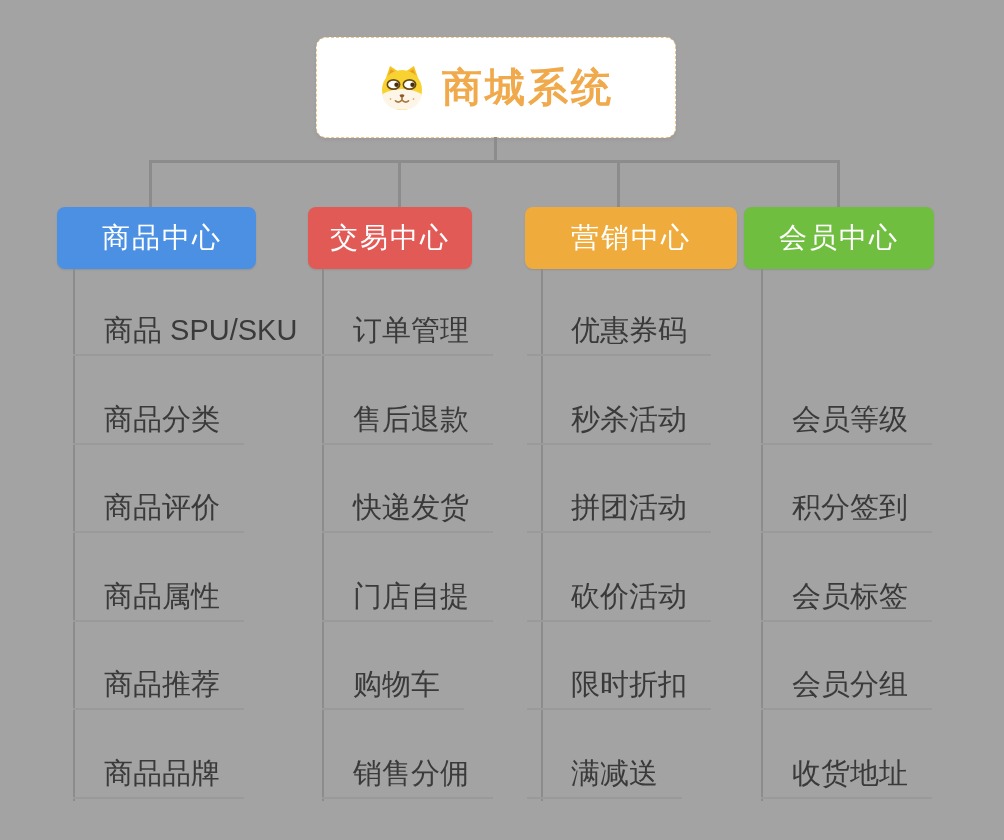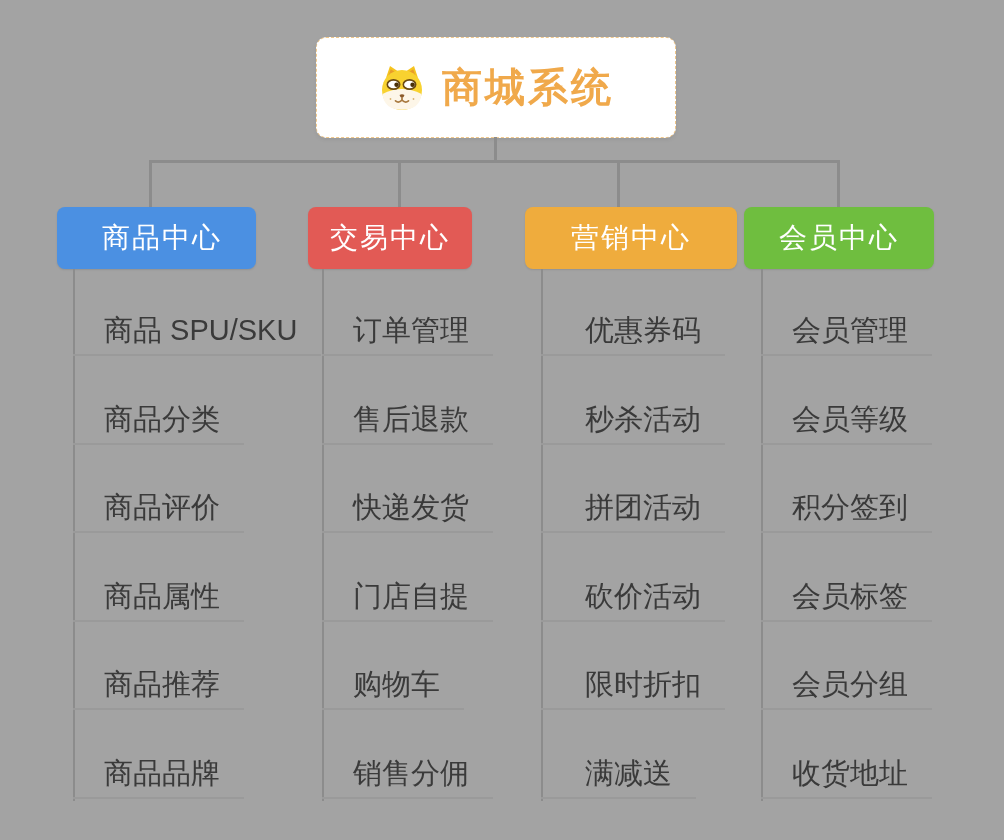--- a/index.html
+++ b/index.html
@@ -60,21 +60,21 @@
 
   
   .leaf{
     position:absolute;
     padding:0 24px 8px 31px;
     border-bottom:2px solid #9a9a9a;
     font-size:29px;line-height:31px;color:#3a3a3a;
     white-space:nowrap;
     cursor:pointer;
   }
-  .col1{left:73px;} .col2{left:322px;} .col3{left:541px;padding-left:44px;} .col4{left:761px;}
+  .col1{left:73px;} .col2{left:322px;} .col3{left:527px;padding-left:44px;} .col4{left:761px;}
   .r1{top:315px;} .r2{top:404px;} .r3{top:492px;}
   .r4{top:581px;} .r5{top:669px;} .r6{top:758px;}
 </style>
 </head>
 <body>
 
 <div class="canvas">
 
   <div class="root-node">
     <svg class="dog-icon" viewBox="0 0 48 48" aria-hidden="true">
@@ -134,20 +134,19 @@
   <div class="leaf col2 r5">购物车</div>
   <div class="leaf col2 r6">销售分佣</div>
 
   <div class="leaf col3 r1">优惠券码</div>
   <div class="leaf col3 r2">秒杀活动</div>
   <div class="leaf col3 r4">砍价活动</div>
   <div class="leaf col3 r3">拼团活动</div>
   <div class="leaf col3 r5">限时折扣</div>
   <div class="leaf col3 r6">满减送</div>
 
-  <div class="leaf col4 r1">会员管理</div>
   <div class="leaf col4 r2">会员等级</div>
   <div class="leaf col4 r3">积分签到</div>
   <div class="leaf col4 r4">会员标签</div>
   <div class="leaf col4 r5">会员分组</div>
   <div class="leaf col4 r6">收货地址</div>
 
 </div>
 
 </body></html>

